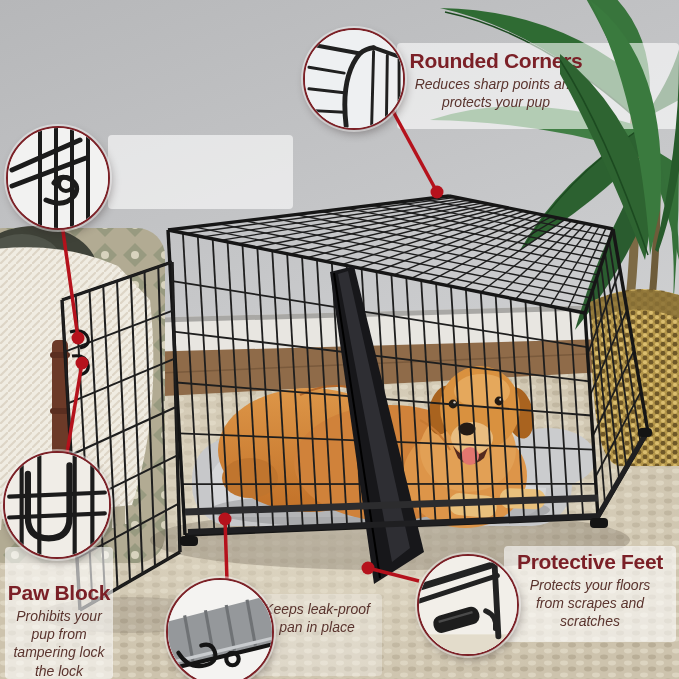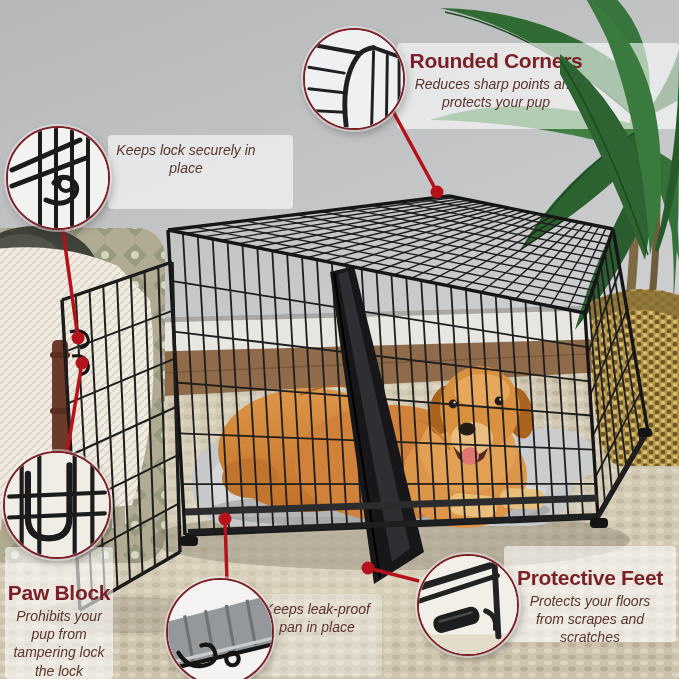--- a/index.html
+++ b/index.html
@@ -303,36 +303,35 @@
   </svg>
 
   <div class="banner" style="left:397px;top:43px;width:282px;height:86px;"></div>
   <div class="callout" style="left:400px;top:50px;width:192px;">
     <div class="callout-title">Rounded Corners</div>
     <div class="callout-desc" style="width:168px;">Reduces sharp points and protects your pup</div>
   </div>
 
   <div class="banner" style="left:108px;top:135px;width:185px;height:74px;"></div>
   <div class="callout" style="left:106px;top:141px;width:160px;">
-    <div class="callout-desc" style="width:140px;">Keeps lock securely in place</div>
   </div>
 
   <div class="banner" style="left:5px;top:547px;width:108px;height:132px;"></div>
   <div class="callout" style="left:4px;top:582px;width:110px;">
     <div class="callout-title">Paw Block</div>
     <div class="callout-desc" style="width:102px;">Prohibits your pup from tampering lock the lock</div>
   </div>
 
   <div class="banner subtle" style="left:256px;top:594px;width:126px;height:82px;"></div>
   <div class="callout" style="left:255px;top:600px;width:124px;">
     <div class="callout-desc" style="width:116px;">Keeps leak-proof pan in place</div>
   </div>
 
   <div class="banner" style="left:504px;top:546px;width:172px;height:96px;"></div>
-  <div class="callout" style="left:506px;top:551px;width:168px;margin-top:16px;">
+  <div class="callout" style="left:506px;top:551px;width:168px;">
     <div class="callout-title">Protective Feet</div>
     <div class="callout-desc" style="width:152px;">Protects your floors from scrapes and scratches</div>
   </div>
 
   <svg class="layer" id="connectors" width="679" height="679" viewBox="0 0 679 679">
     <g stroke="#b5121c" stroke-width="3.5">
       <line x1="389" y1="104" x2="437" y2="192"></line>
       <line x1="62" y1="224" x2="78" y2="338"></line>
       <line x1="67" y1="453" x2="82" y2="363"></line>
       <line x1="227" y1="581" x2="225" y2="519"></line>

